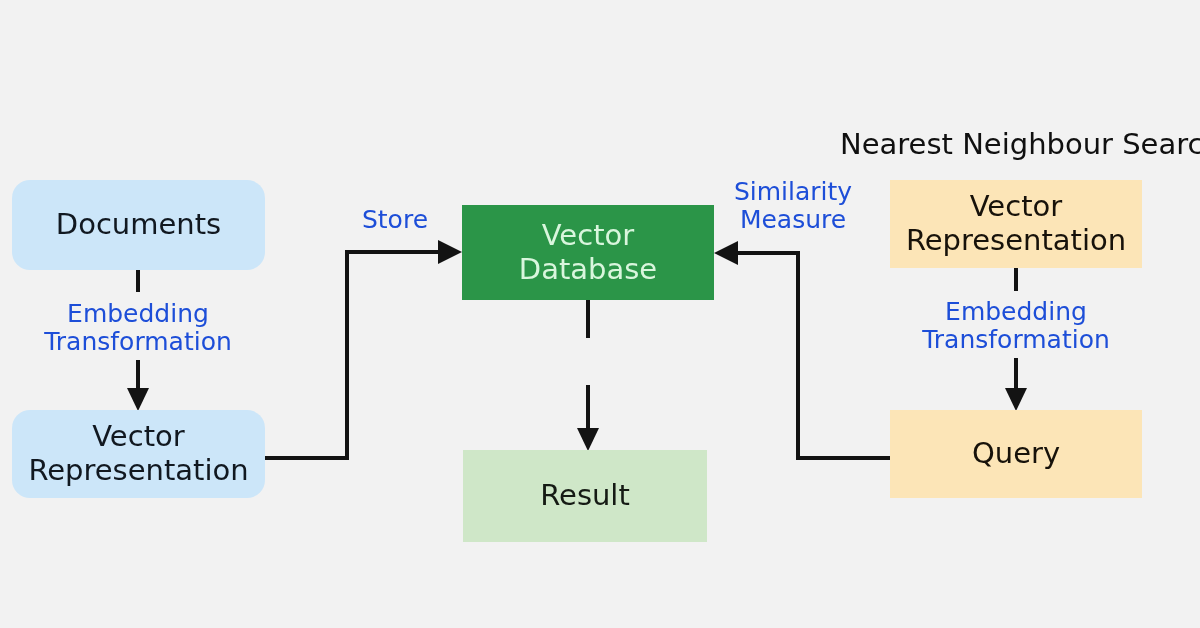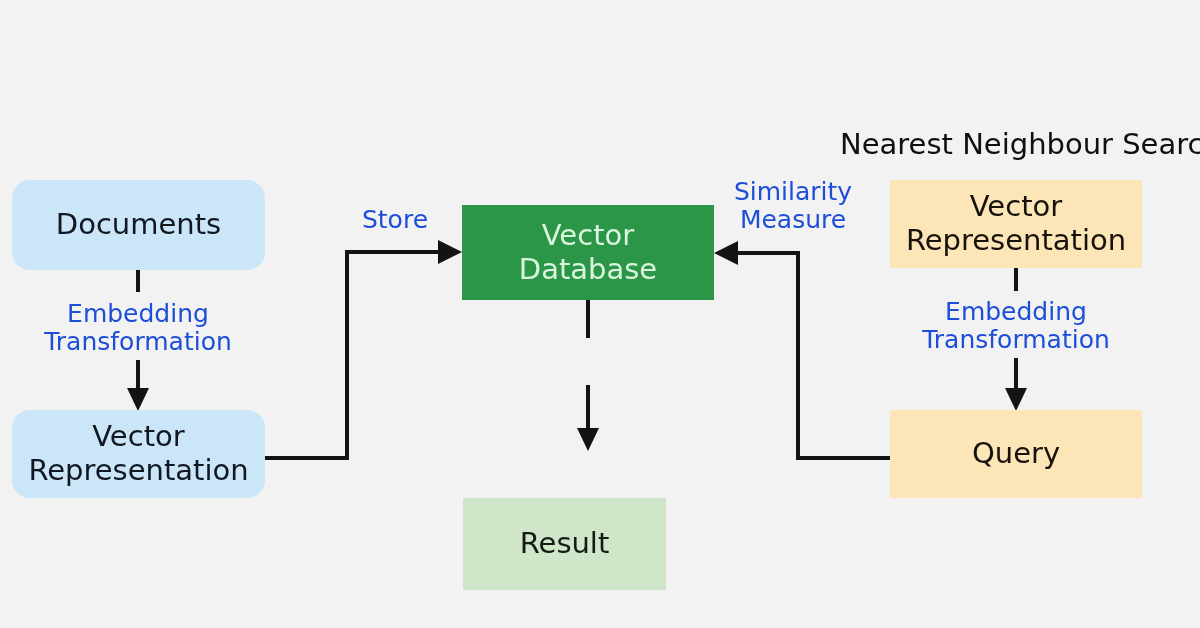--- a/index.html
+++ b/index.html
@@ -104,21 +104,21 @@
   <div class="node box-blue" style="left:12px; top:410px; width:253px; height:88px; font-size:29px;">
     <span class="node-text">Vector
 Representation</span>
   </div>
 
   <div class="node box-green" style="left:462px; top:205px; width:252px; height:95px; font-size:29px;">
     <span class="node-text">Vector
 Database</span>
   </div>
 
-  <div class="node box-result" style="left:463px; top:450px; width:203px; height:92px; font-size:29px;margin-top:48px;">
+  <div class="node box-result" style="left:463px; top:450px; width:244px; height:92px; font-size:29px;">
     <span class="node-text">Result</span>
   </div>
 
   <div class="node box-orange" style="left:890px; top:180px; width:252px; height:88px; font-size:29px;">
     <span class="node-text">Vector
 Representation</span>
   </div>
 
   <div class="node box-orange" style="left:890px; top:410px; width:252px; height:88px; font-size:29px;">
     <span class="node-text">Query</span>

